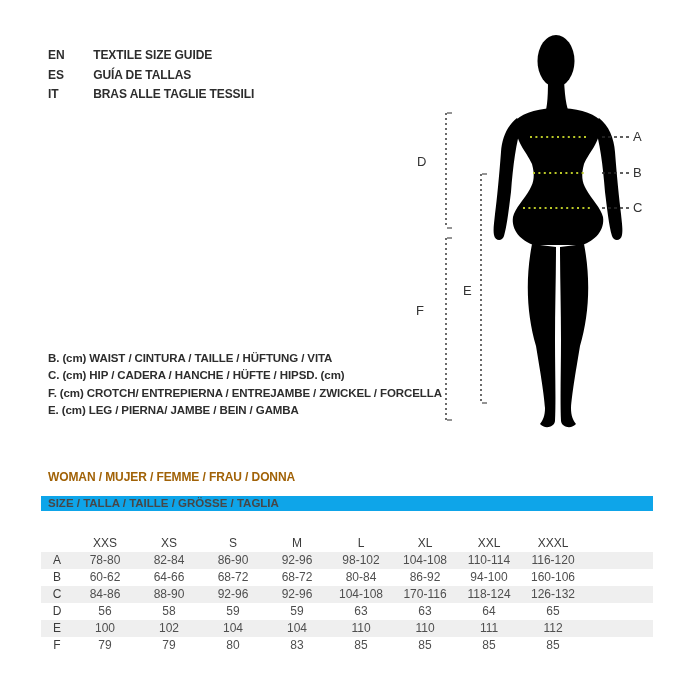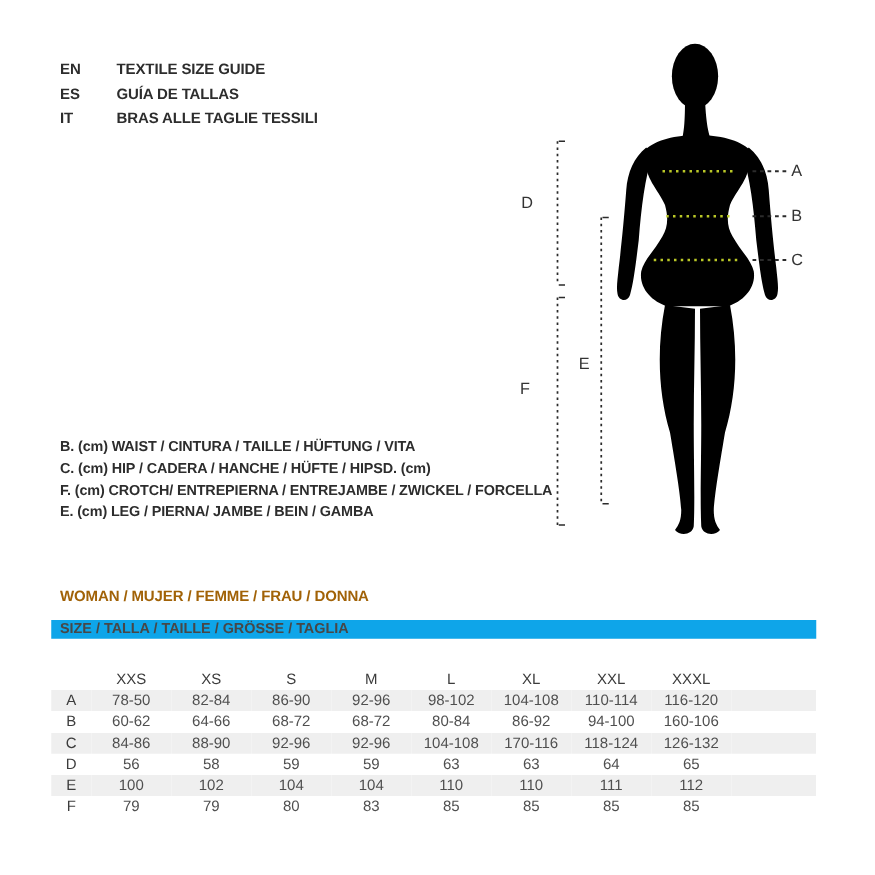--- a/index.html
+++ b/index.html
@@ -170,21 +170,21 @@
       <td>S</td>
       <td>M</td>
       <td>L</td>
       <td>XL</td>
       <td>XXL</td>
       <td>XXXL</td>
       <td></td>
     </tr>
     <tr class="stripe">
       <td class="rowlab">A</td>
-      <td>78-50</td>
+      <td>78-80</td>
       <td>82-84</td>
       <td>86-90</td>
       <td>92-96</td>
       <td>98-102</td>
       <td>104-108</td>
       <td>110-114</td>
       <td>116-120</td>
       <td></td>
     </tr>
     <tr>

